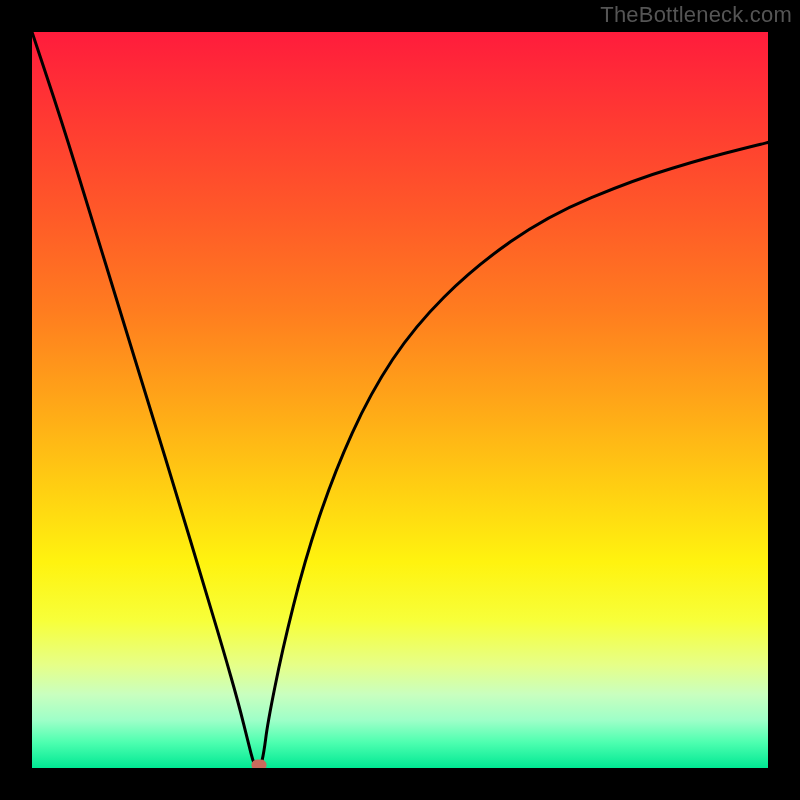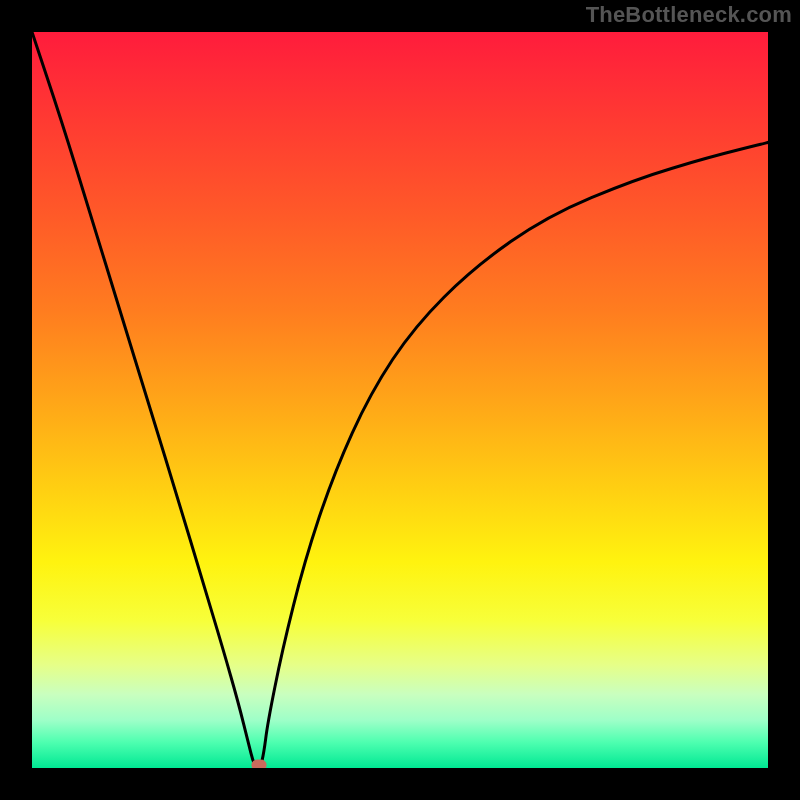--- a/index.html
+++ b/index.html
@@ -16,21 +16,21 @@
     width: 800px;
     height: 800px;
     background: #000;
   }
   .watermark {
     position: absolute;
     top: 2px;
     right: 8px;
     color: #555;
     font-size: 22px;
-    font-weight: 700;
+    font-weight: 400;
     letter-spacing: 0.2px;
     user-select: none;
   }
   .plot-area {
     position: absolute;
     left: 32px;
     top: 32px;
     width: 736px;   
     height: 736px;
     overflow: hidden;

